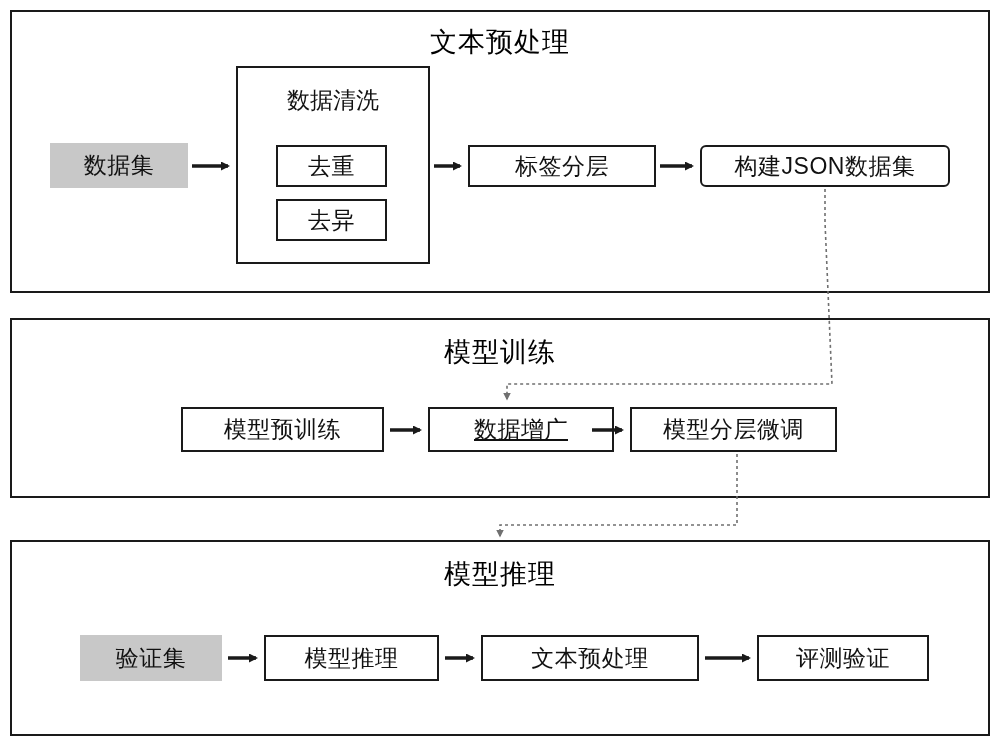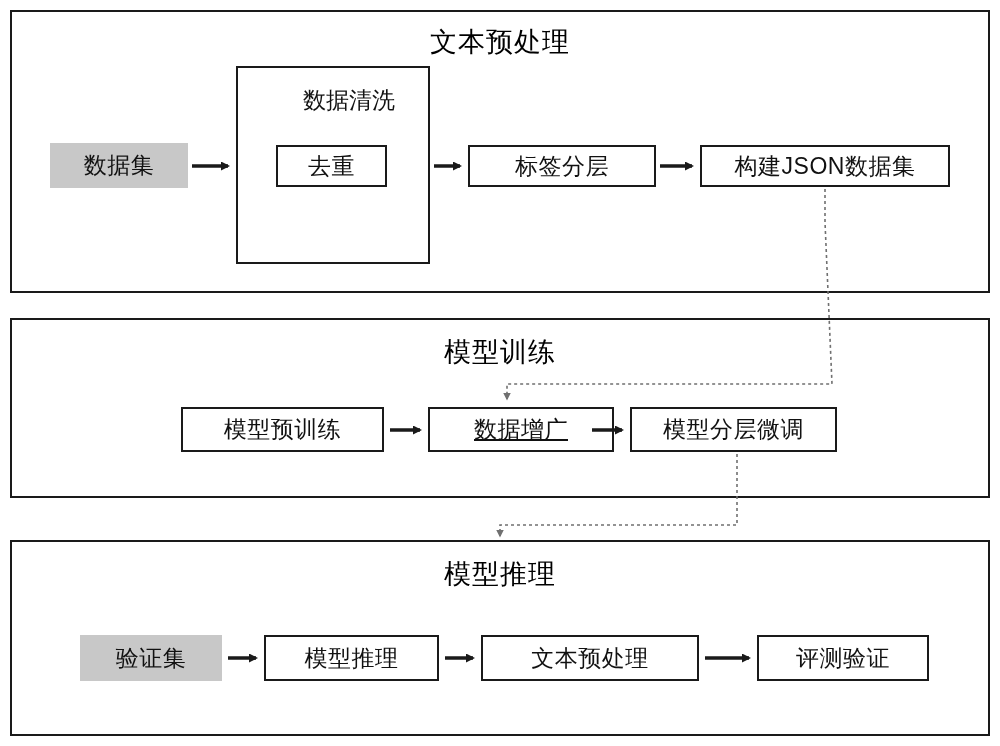--- a/index.html
+++ b/index.html
@@ -56,21 +56,20 @@
     background: #ffffff;
     box-sizing: border-box;
   }
   .group-label {
     position: absolute;
     left: 0;
     right: 0;
     text-align: center;
     font-size: 23px;
     color: #111111;
-    margin-left: 16px;
   }
   svg.overlay {
     position: absolute;
     left: 0;
     top: 0;
     width: 1000px;
     height: 746px;
     pointer-events: none;
   }
 </style>
@@ -85,26 +84,29 @@
   <div class="node shaded" style="left:50px; top:143px; width:138px; height:45px;">
     <span>数据集</span>
   </div>
 
   <div class="group-box" style="left:236px; top:66px; width:194px; height:198px;"></div>
   <div class="group-label" style="left:236px; width:194px; top:85px;">数据清洗</div>
 
   <div class="node" style="left:276px; top:145px; width:111px; height:42px;justify-content:center;">
     <span>去重</span>
   </div>
+  <div class="node" style="left:276px; top:199px; width:111px; height:42px;">
+    <span>去异</span>
+  </div>
 
   <div class="node" style="left:468px; top:145px; width:188px; height:42px;">
     <span>标签分层</span>
   </div>
 
-  <div class="node" style="left:700px; top:145px; width:250px; height:42px;">
+  <div class="node" style="left:700px; top:145px; width:250px; height:42px;border-radius:6px;">
     <span>构建JSON数据集</span>
   </div>
 
   <div class="panel" style="left:10px; top:318px; width:980px; height:180px;"></div>
   <div class="panel-title" style="left:10px; width:980px; top:334px;">模型训练</div>
 
   <div class="node" style="left:181px; top:407px; width:203px; height:45px;">
     <span>模型预训练</span>
   </div>
   <div class="node" style="left:428px; top:407px; width:186px; height:45px;text-decoration:underline;">

